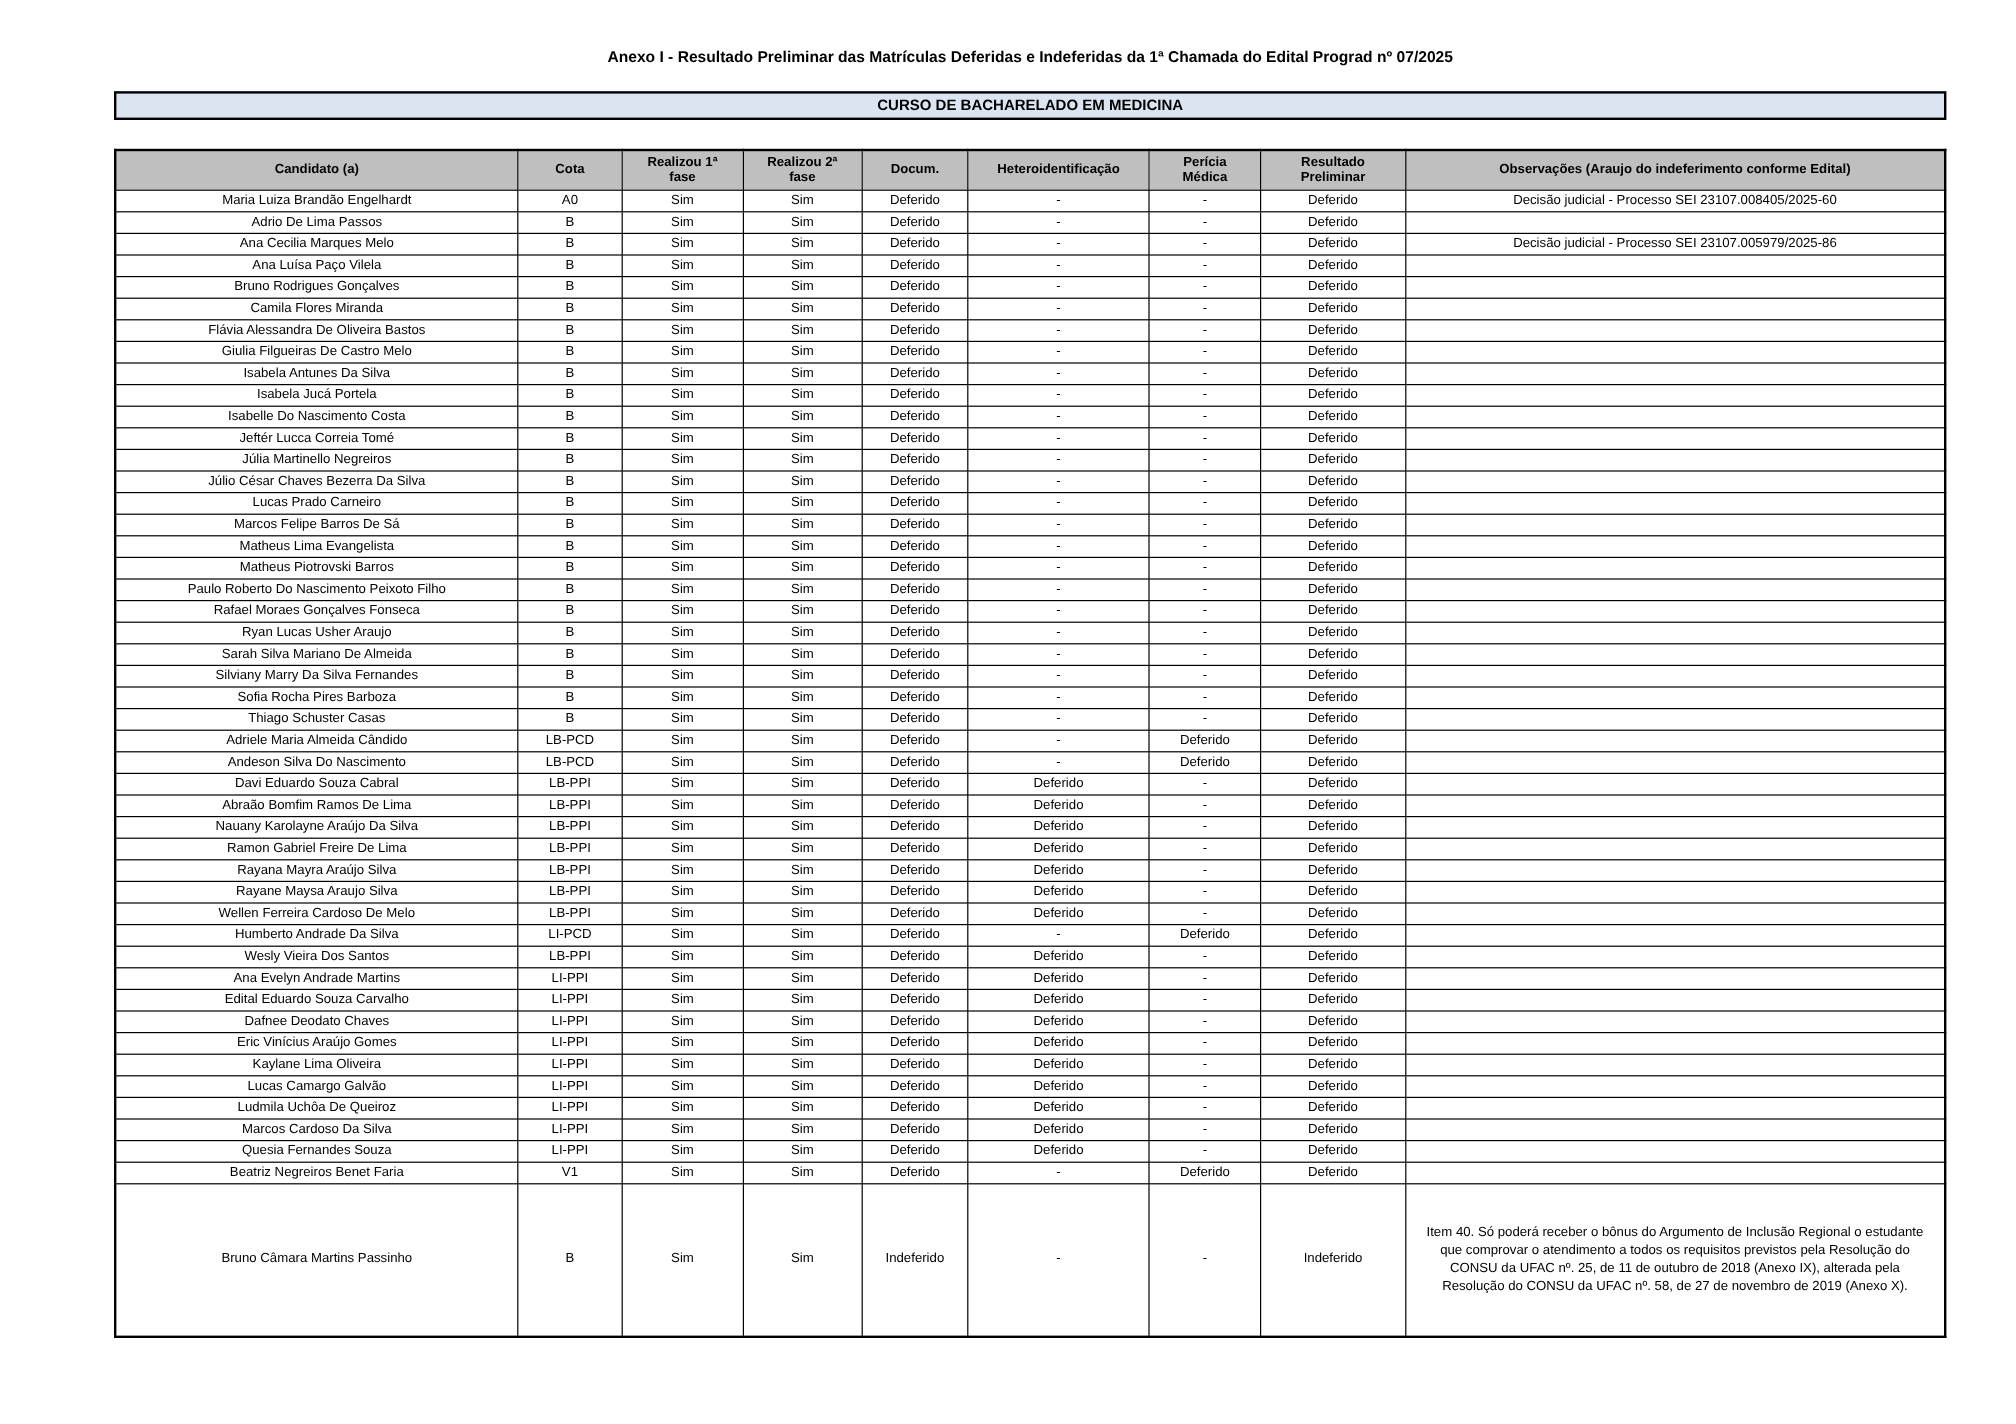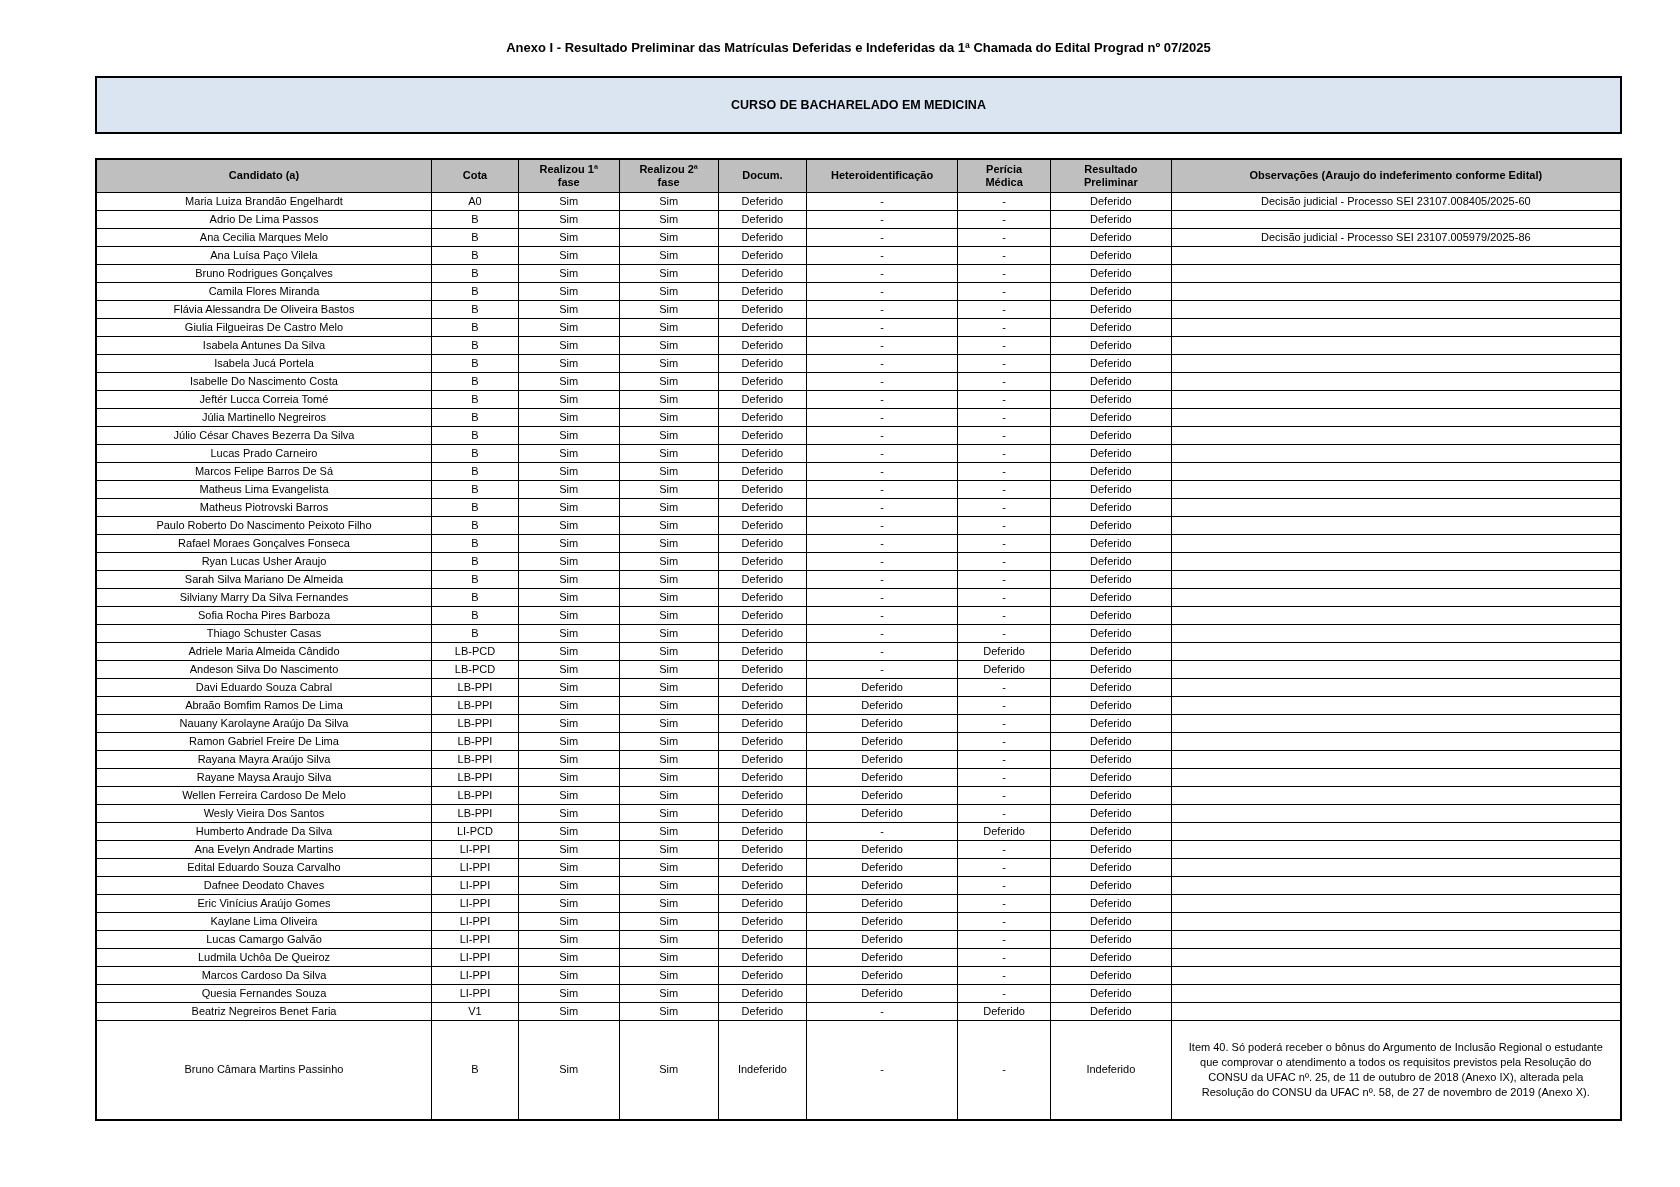--- a/index.html
+++ b/index.html
@@ -27,21 +27,21 @@
     font-size:13px;
     line-height:16px;
     margin:0 0 20px 0;
   }
   .course-banner{
     border:2px solid var(--border);
     background:var(--banner-bg);
     text-align:center;
     font-weight:bold;
     font-size:12.5px;
-    padding:20px 0;
+    padding:3px 0;
     margin-bottom:24px;
   }
   table.results{
     width:100%;
     border-collapse:collapse;
     table-layout:fixed;
     border:2px solid var(--border);
     font-size:11px;
   }
   table.results th,
@@ -62,21 +62,21 @@
   table.results tbody td{
     height:18px;
     line-height:15px;
     white-space:nowrap;
   }
   table.results tbody td.obs{
     white-space:normal;
     line-height:15px;
   }
   table.results tbody tr.tall td{
-    height:100px;
+    height:128px;
     white-space:normal;
   }
   table.results tbody tr.tall td.obs{
     padding:6px 14px;
   }
   
   col.c-cand{width:22.0%;}
   col.c-cota{width:5.7%;}
   col.c-f1{width:6.6%;}
   col.c-f2{width:6.5%;}
@@ -493,38 +493,38 @@
           <td>LB-PPI</td>
           <td>Sim</td>
           <td>Sim</td>
           <td>Deferido</td>
           <td>Deferido</td>
           <td>-</td>
           <td>Deferido</td>
           <td class="obs"></td>
         </tr>
         <tr>
-          <td>Wesly Vieira Dos Santos</td>
-          <td>LB-PPI</td>
-          <td>Sim</td>
-          <td>Sim</td>
-          <td>Deferido</td>
-          <td>Deferido</td>
-          <td>-</td>
-          <td>Deferido</td>
-          <td class="obs"></td>
-        </tr>
-        <tr>
           <td>Humberto Andrade Da Silva</td>
           <td>LI-PCD</td>
           <td>Sim</td>
           <td>Sim</td>
           <td>Deferido</td>
           <td>-</td>
           <td>Deferido</td>
+          <td>Deferido</td>
+          <td class="obs"></td>
+        </tr>
+        <tr>
+          <td>Wesly Vieira Dos Santos</td>
+          <td>LB-PPI</td>
+          <td>Sim</td>
+          <td>Sim</td>
+          <td>Deferido</td>
+          <td>Deferido</td>
+          <td>-</td>
           <td>Deferido</td>
           <td class="obs"></td>
         </tr>
         <tr>
           <td>Ana Evelyn Andrade Martins</td>
           <td>LI-PPI</td>
           <td>Sim</td>
           <td>Sim</td>
           <td>Deferido</td>
           <td>Deferido</td>

